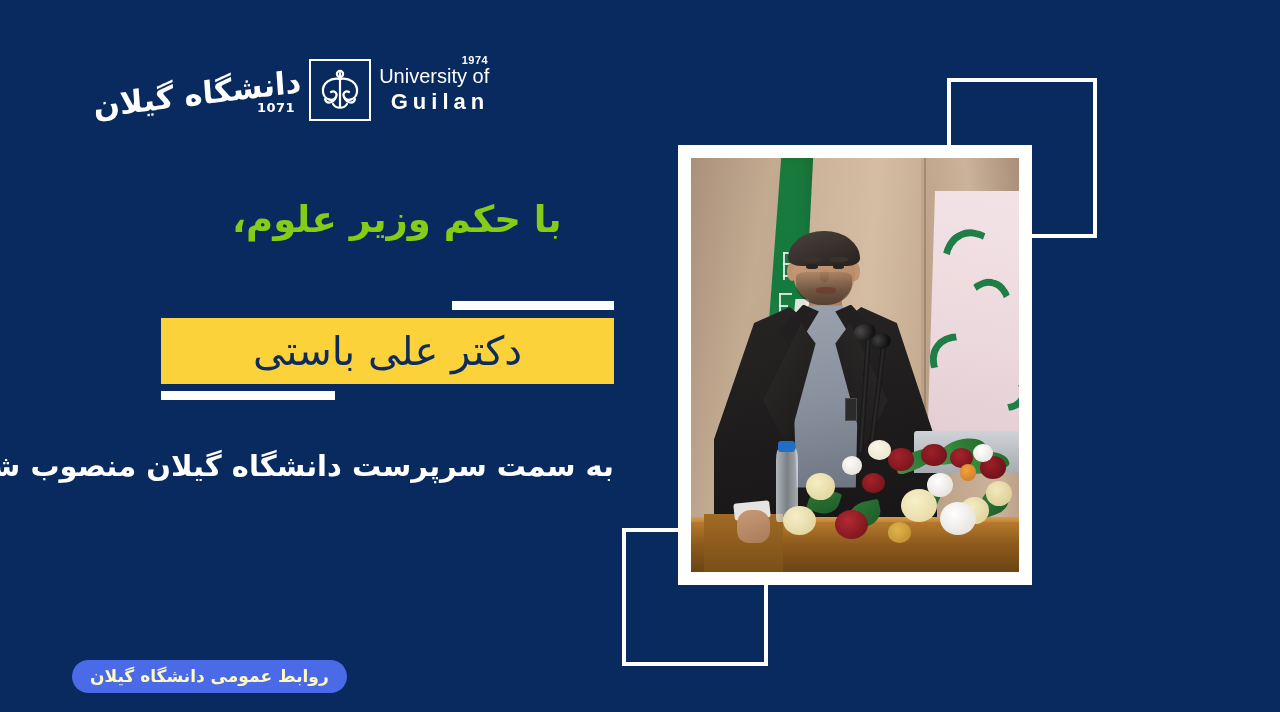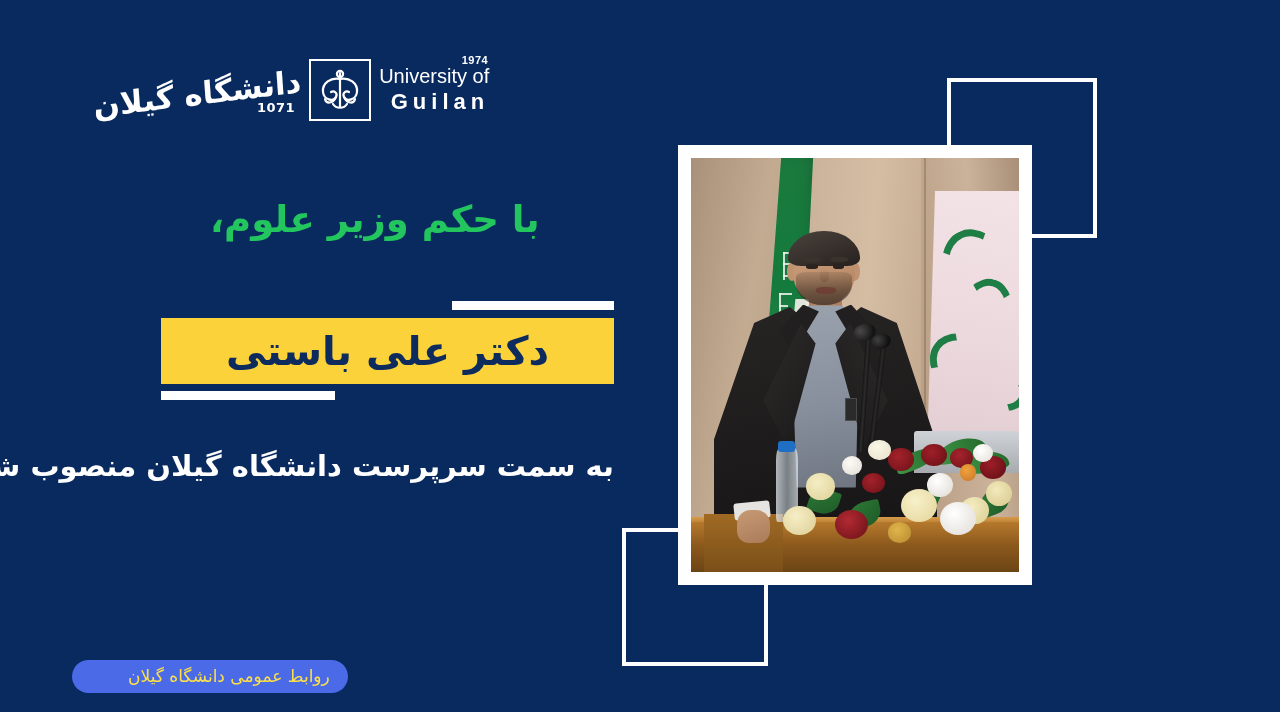--- a/index.html
+++ b/index.html
@@ -285,25 +285,25 @@
   
   .fl { position:absolute; border-radius:50%; z-index: 13; }
   .leaf { position:absolute; background: linear-gradient(140deg,#2f7a37,#1d5a27);
     border-radius: 60% 8% 60% 8%; z-index: 12; }
   .fern { position:absolute; background: linear-gradient(90deg,#3e9646,#256a2c);
     border-radius: 50% 50% 50% 50% / 70% 70% 30% 30%; z-index: 12; }
 
   
   #kicker {
     position: absolute;
-    right: 650px;
+    right: 628px;
     top: 198px;
     width: 420px;
     text-align: left;
-    color: #22c55e;
+    color: #84cc16;
     font-size: 37px;
     font-weight: 700;
     letter-spacing: -0.5px;
     direction: rtl;
     white-space: nowrap;
   }
   #accent-bar-top {
     position: absolute;
     left: 452px;
     top: 301px;
@@ -326,21 +326,21 @@
     width: 453px;
     height: 66px;
     background: #fcd23b;
     display: flex;
     align-items: center;
     justify-content: center;
   }
   #name-banner-text {
     color: #0d2b5c;
     font-size: 40px;
-    font-weight: 700;
+    font-weight: 400;
     direction: rtl;
     letter-spacing: -0.5px;
     white-space: nowrap;
     line-height: 1;
   }
   #subline {
     position: absolute;
     right: 666px;
     top: 449px;
     width: 520px;
@@ -360,27 +360,26 @@
     top: 660px;
     height: 33px;
     padding: 0 18px;
     background: #4a6ae8;
     border-radius: 17px;
     display: flex;
     align-items: center;
     justify-content: center;
   }
   #footer-badge-text {
-    color: #fde047;
+    color: #fef9c3;
     font-size: 17px;
-    font-weight: 400;
+    font-weight: 700;
     direction: rtl;
     white-space: nowrap;
     line-height: 1;
-    margin-left: 38px;
   }
 </style>
 </head>
 <body>
 
 <div id="poster">
 
   <div id="logo-block">
 
     <div id="logo-fa">

